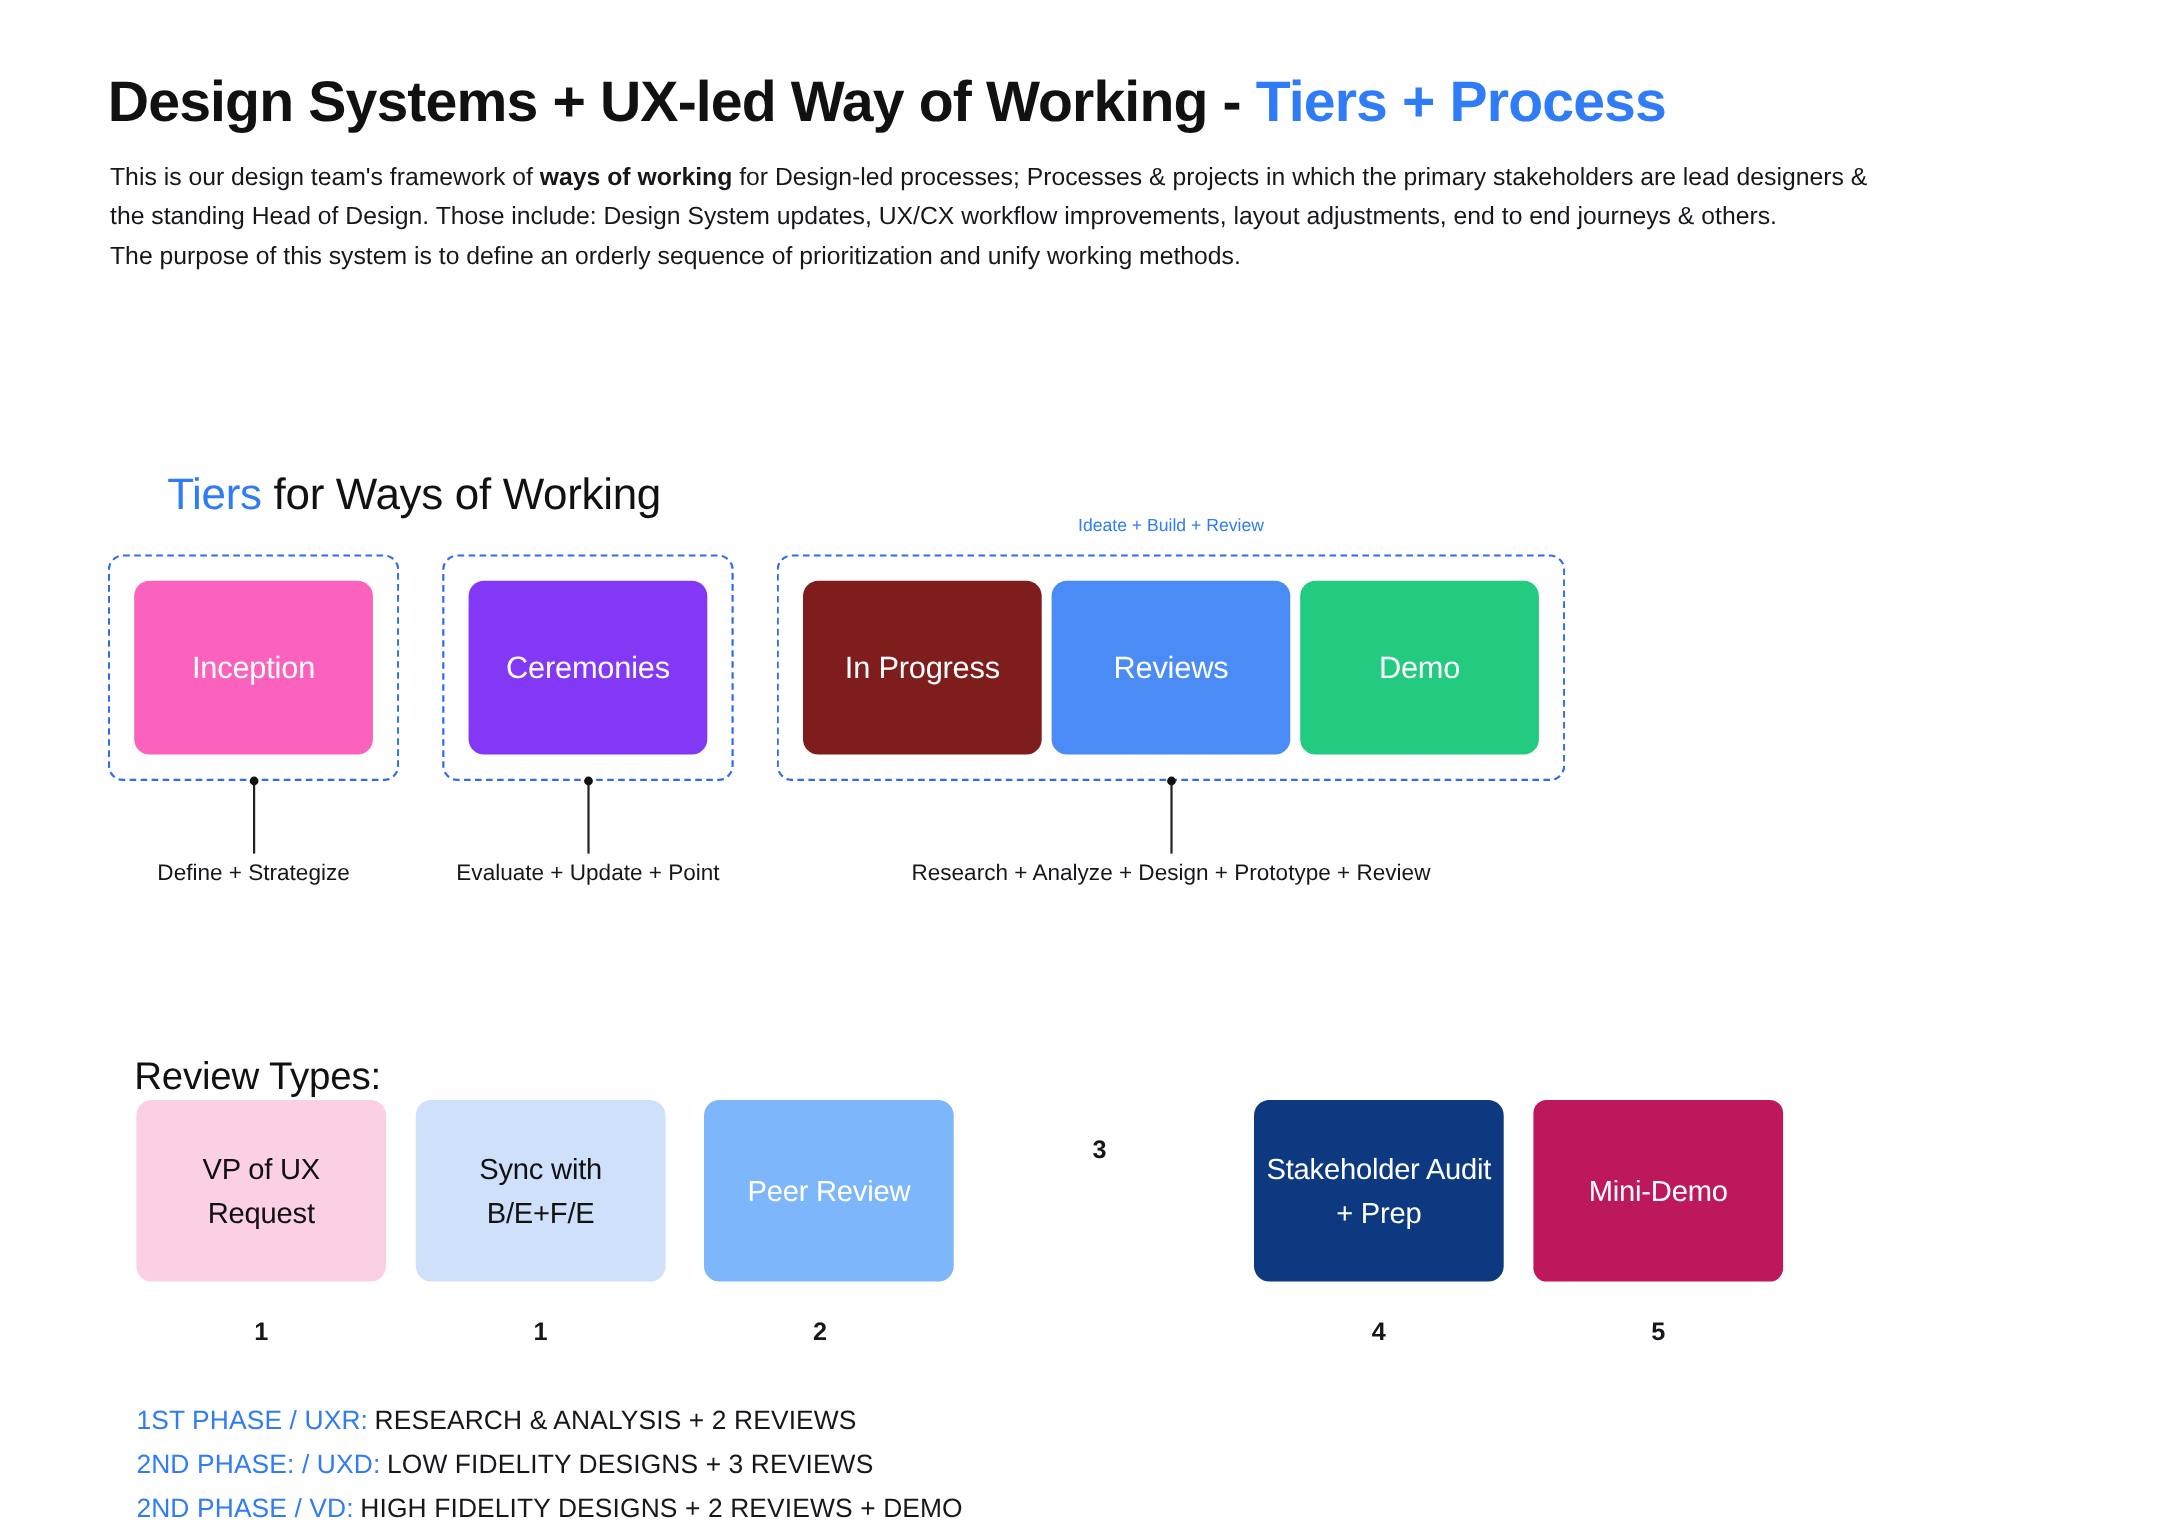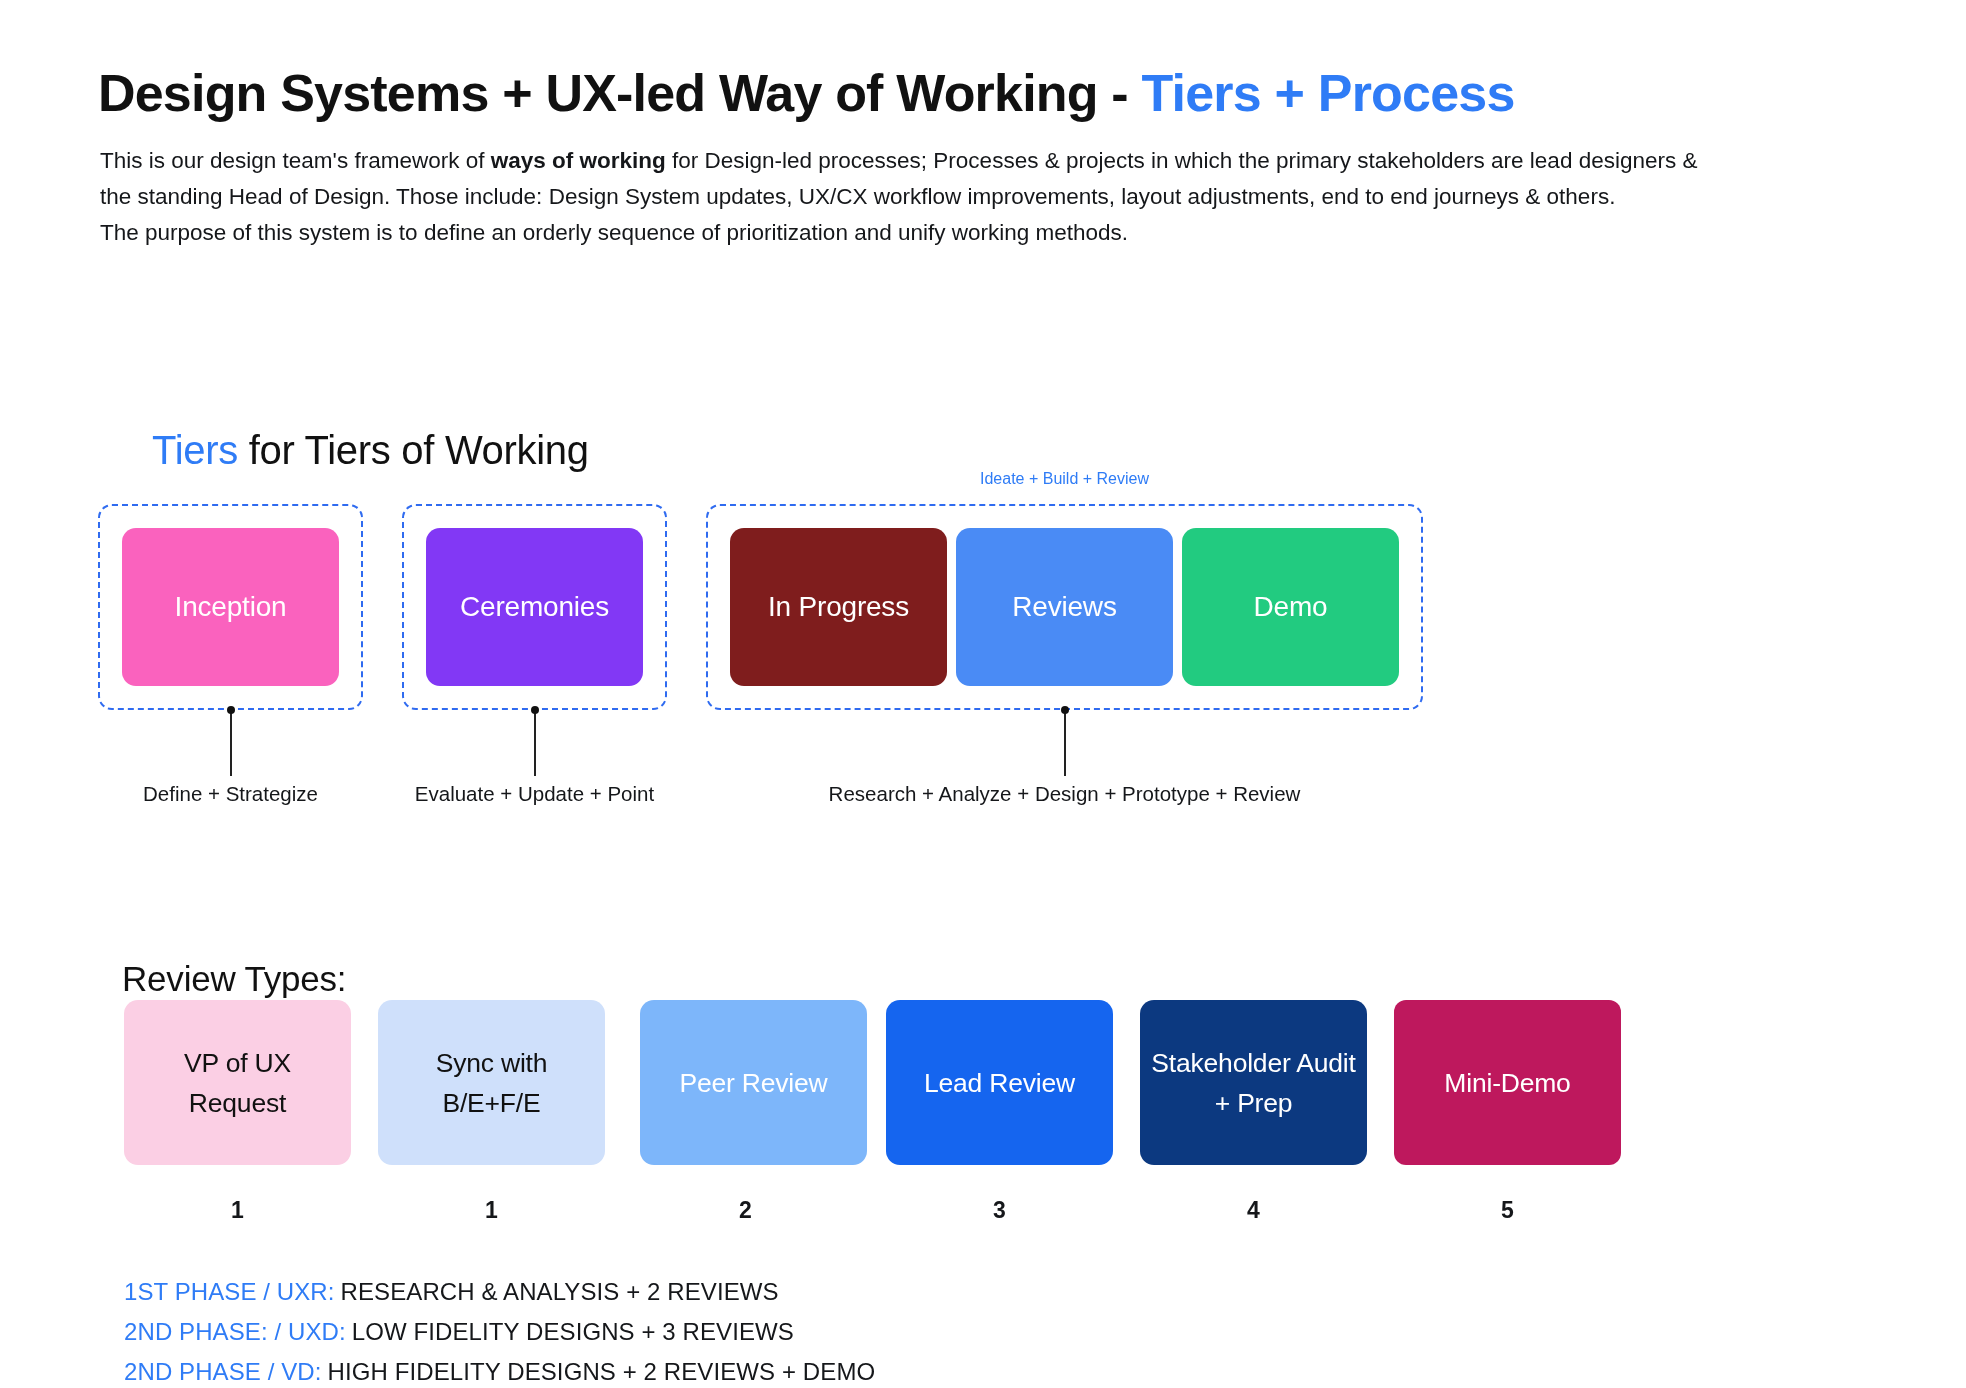--- a/index.html
+++ b/index.html
@@ -197,21 +197,21 @@
 <h1 class="page-title">
   <span>Design Systems + UX-led Way of Working - </span><span class="accent">Tiers + Process</span>
 </h1>
 
 <div class="intro">
   <span>This is our design team's framework of </span><b>ways of working</b><span> for Design-led processes; Processes &amp; projects in which the primary stakeholders are lead designers &amp; the standing Head of Design. Those include: Design System updates, UX/CX workflow improvements, layout adjustments, end to end journeys &amp; others.</span><br>
   <span>The purpose of this system is to define an orderly sequence of prioritization and unify working methods.</span>
 </div>
 
 <h2 class="tiers-heading">
-  <span class="accent">Tiers</span><span> for Tiers of Working</span>
+  <span class="accent">Tiers</span><span> for Ways of Working</span>
 </h2>
 
 <div class="tiers-row">
 
   <div class="tier-group">
     <div class="dashed-box" style="border-color: rgb(47, 107, 240);">
       <div class="tier-card" style="background: rgb(250, 98, 190);">
         <span>Inception</span>
       </div>
     </div>
@@ -263,23 +263,20 @@
     </div>
     <div class="review-num">1</div>
   </div>
   <div class="review-item">
     <div class="review-card" style="background: rgb(125, 182, 250); color: rgb(255, 255, 255); margin-left: 16px;">
       <span>Peer Review</span>
     </div>
     <div class="review-num">2</div>
   </div>
   <div class="review-item">
-    <div class="review-card" style="background: rgb(21, 101, 239); color: rgb(255, 255, 255);">
-      <span>Lead Review</span>
-    </div>
     <div class="review-num">3</div>
   </div>
   <div class="review-item">
     <div class="review-card" style="background: rgb(12, 57, 128); color: rgb(255, 255, 255);">
       <span>Stakeholder Audit + Prep</span>
     </div>
     <div class="review-num">4</div>
   </div>
   <div class="review-item">
     <div class="review-card" style="background: #be185d; color: rgb(255, 255, 255); border-radius: 12px;">

